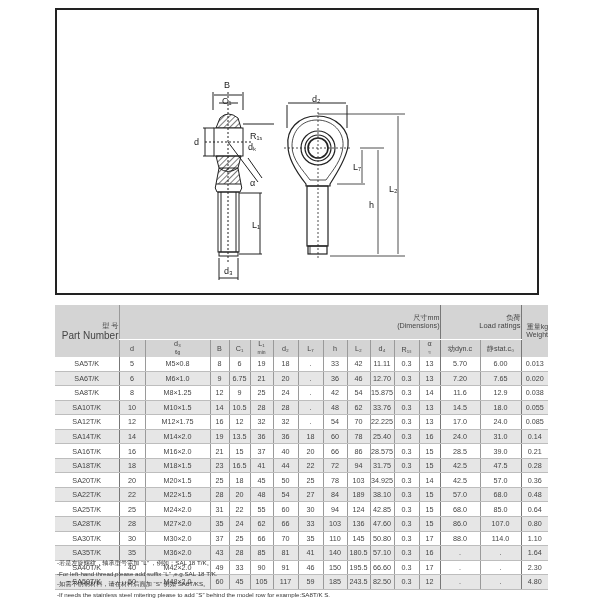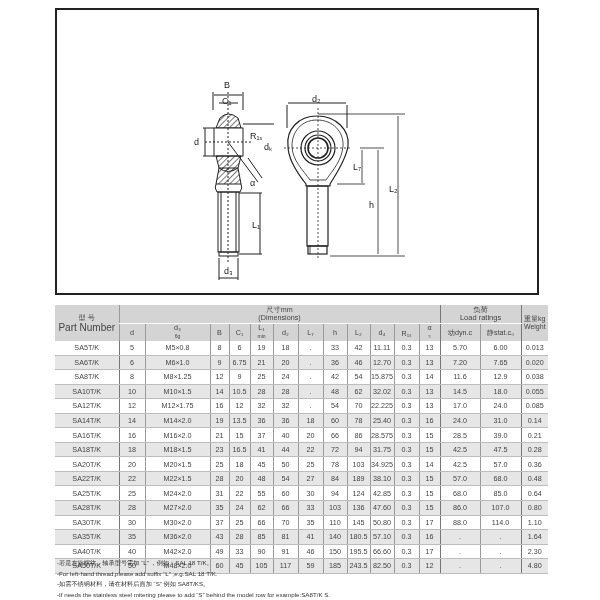--- a/index.html
+++ b/index.html
@@ -6,21 +6,21 @@
   body { width:600px; height:600px; position:relative; overflow:hidden;
          font-family:"Liberation Sans", sans-serif; color:#3a3a3a; }
   .frame { position:absolute; left:55px; top:8px; width:484px; height:287px;
            border:2px solid #222; box-sizing:border-box; background:#fff; }
   .diagram { position:absolute; left:0; top:0; width:600px; height:300px; }
   .dlabel { position:absolute; font-size:9px; color:#222; font-family:"Liberation Sans", sans-serif; }
   table.spec { position:absolute; left:55px; top:305px; width:493px; border-collapse:collapse;
                font-size:7.2px; table-layout:fixed; }
   table.spec th, table.spec td { text-align:center; padding:0; overflow:hidden; white-space:nowrap; }
   table.spec thead th { background:#d4d4d4; color:#444; font-weight:normal; }
-  table.spec thead tr.h1 th { height:18px; }
+  table.spec thead tr.h1 th { height:34px;text-align:right; }
   table.spec thead tr.h2 th { height:17px; }
   table.spec tbody td { height:13.55px; border-bottom:1px solid #bdbdbd; color:#444; }
   table.spec tbody tr:nth-child(even) td { background:#e6e6e6; }
   table.spec tbody tr:nth-child(odd) td { background:#ffffff; }
   .vb { border-left:1px solid #9a9a9a; }
   .vb2 { border-left:1.5px solid #777; }
   .hsep { border-bottom:1px solid #ffffff; }
   .sub { font-size:5px; vertical-align:sub; }
   .notes { position:absolute; left:57px; top:558px; font-size:6.2px; color:#333; line-height:10.5px; }
 </style>
@@ -101,21 +101,21 @@
     <line x1="378" y1="150" x2="378" y2="254" stroke-width="0.8"></line>
     <line x1="398" y1="116" x2="398" y2="254" stroke-width="0.8"></line>
     <line x1="330" y1="256" x2="405" y2="256" stroke-width="0.8"></line>
   </g>
 </svg>
 
 <span class="dlabel" style="left:224px;top:80px;">B</span>
 <span class="dlabel" style="left:222px;top:96px;">C₁</span>
 <span class="dlabel" style="left:250px;top:129px;">R₁ₛ</span>
 <span class="dlabel" style="left:194px;top:137px;">d</span>
-<span class="dlabel" style="left:264px;top:140px;">dₖ</span>
+<span class="dlabel" style="left:248px;top:140px;">dₖ</span>
 <span class="dlabel" style="left:250px;top:178px;">α</span>
 <span class="dlabel" style="left:252px;top:220px;">L₁</span>
 <span class="dlabel" style="left:224px;top:266px;">d₃</span>
 <span class="dlabel" style="left:312px;top:94px;">d₂</span>
 <span class="dlabel" style="left:353px;top:162px;">L₇</span>
 <span class="dlabel" style="left:369px;top:200px;">h</span>
 <span class="dlabel" style="left:389px;top:184px;">L₂</span>
 
 <table class="spec">
   <colgroup>
@@ -230,21 +230,21 @@
         <td>SA10T/K</td>
         <td class="vb2">10</td>
         <td class="vb">M10×1.5</td>
         <td class="vb">14</td>
         <td class="vb">10.5</td>
         <td class="vb">28</td>
         <td class="vb">28</td>
         <td class="vb">.</td>
         <td class="vb">48</td>
         <td class="vb">62</td>
-        <td class="vb">32.02</td>
+        <td class="vb">33.76</td>
         <td class="vb">0.3</td>
         <td class="vb">13</td>
         <td class="vb2">14.5</td>
         <td class="vb">18.0</td>
         <td class="vb2">0.055</td>
       </tr>
       <tr>
         <td>SA12T/K</td>
         <td class="vb2">12</td>
         <td class="vb">M12×1.75</td>

